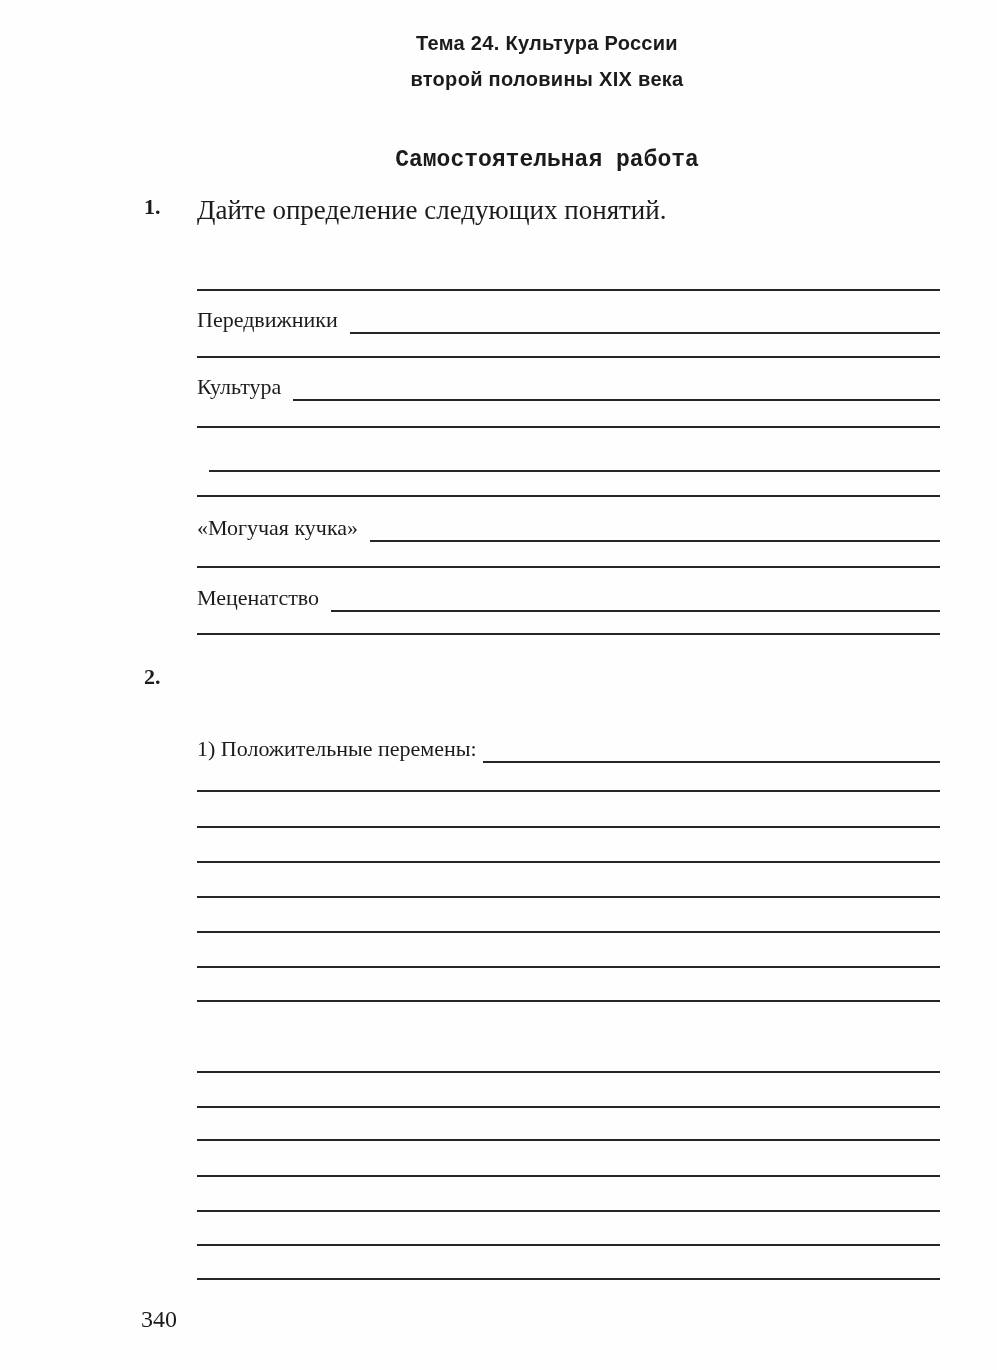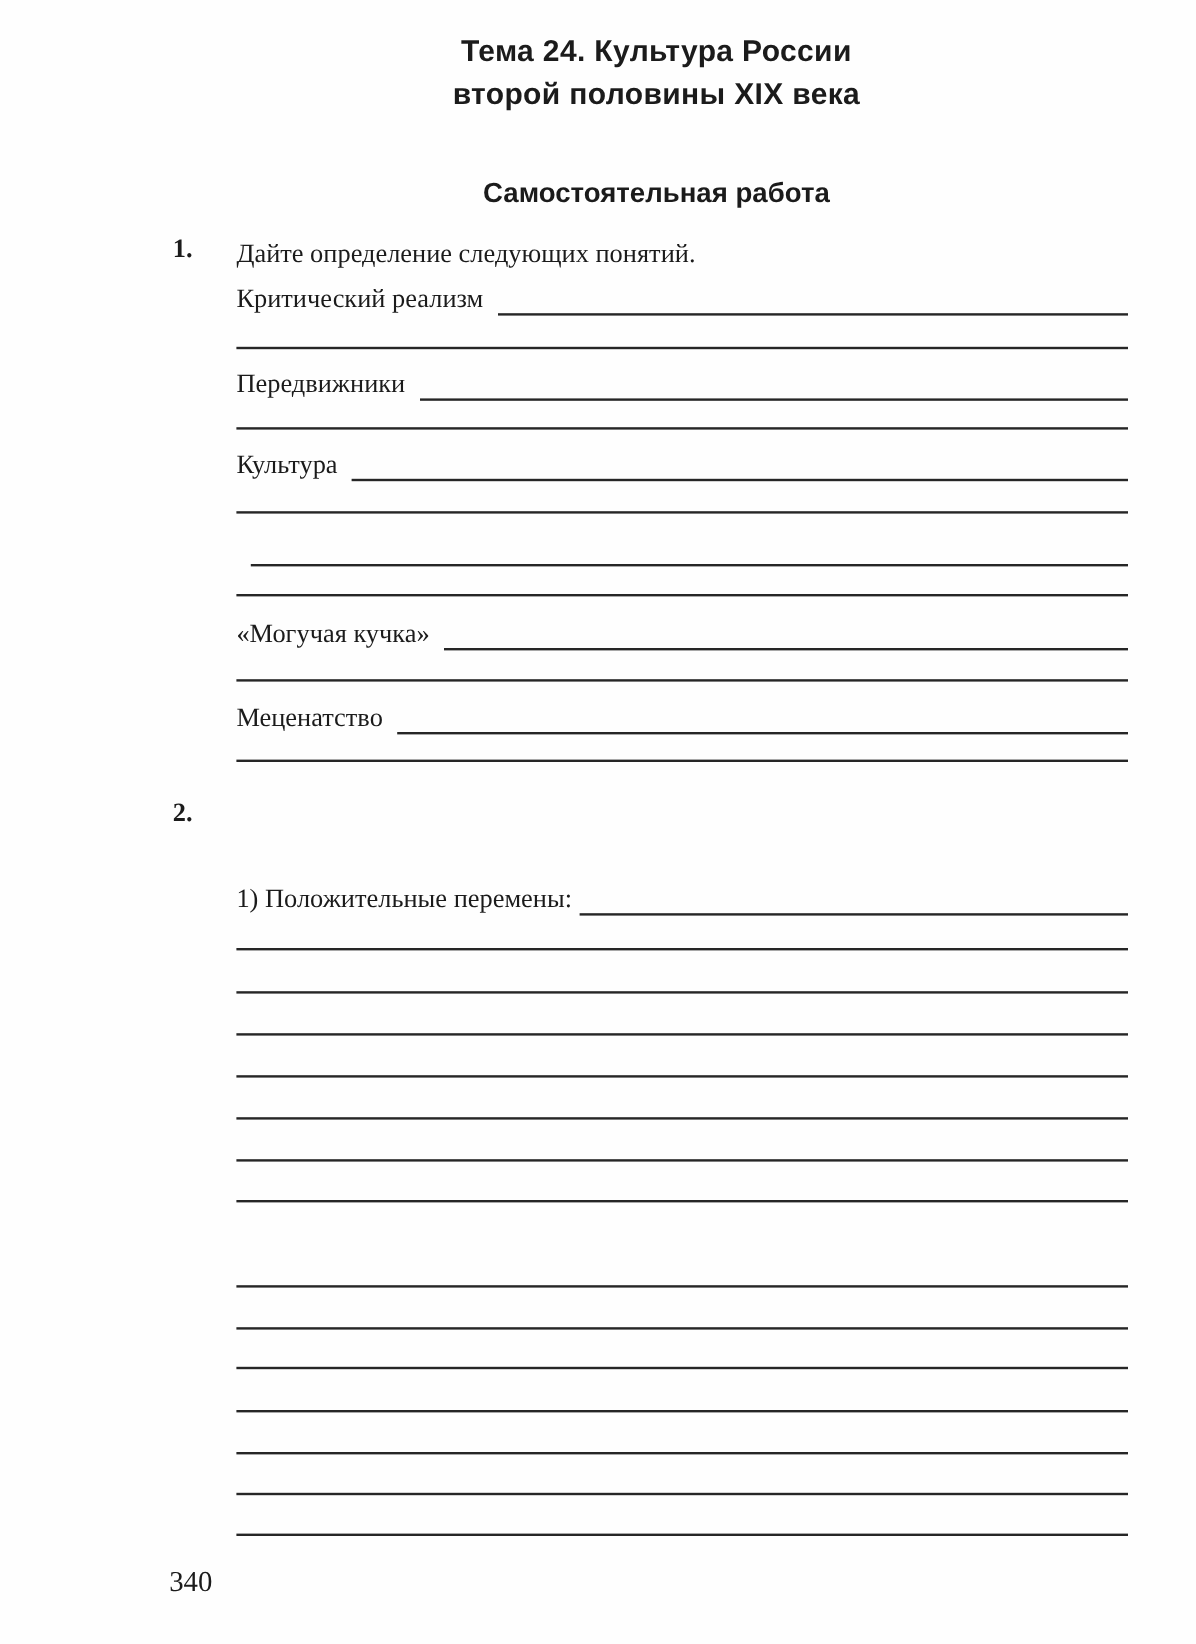--- a/index.html
+++ b/index.html
@@ -17,42 +17,42 @@
     overflow: hidden;
   }
   .abs { position: absolute; }
 
   .title {
     left: 97px;
     width: 900px;
     text-align: center;
     font-family: "Liberation Sans", sans-serif;
     font-weight: 700;
-    font-size: 25px;
+    font-size: 20px;
     line-height: 30px;
     letter-spacing: 0.3px;
   }
   .subtitle {
     left: 97px;
     width: 900px;
     text-align: center;
-    font-family: Liberation Sans, sans-serif;
+    font-family: Liberation Mono, monospace;
     font-weight: 700;
     font-size: 23px;
   }
 
   .q-number {
     left: 144px;
     font-size: 22px;
     font-weight: 700;
   }
   .q-text {
     left: 197px;
     width: 745px;
-    font-size: 22px;
+    font-size: 27px;
     line-height: 33px;
   }
   .q-text .justified {
     text-align: justify;
     text-align-last: justify;
   }
 
   .blank-row {
     left: 197px;
     width: 743px;
@@ -89,24 +89,20 @@
 
 <div class="page">
 
   <div class="abs title" style="top:28px">Тема 24. Культура России</div>
   <div class="abs title" style="top:64px">второй половины XIX века</div>
   <div class="abs subtitle" style="top:147px">Самостоятельная работа</div>
 
   <div class="abs q-number" style="top:194px">1.</div>
   <div class="abs q-text" style="top:194px">Дайте определение следующих понятий.</div>
 
-  <div class="abs blank-row" style="top:232px;height:31px">
-    <span class="label">Критический реализм</span>
-    <span class="fill"></span>
-  </div>
   <div class="rule" style="top:289px"></div>
 
   <div class="abs blank-row" style="top:303px;height:31px">
     <span class="label">Передвижники</span>
     <span class="fill"></span>
   </div>
   <div class="rule" style="top:356px"></div>
 
   <div class="abs blank-row" style="top:370px;height:31px">
     <span class="label">Культура</span>

